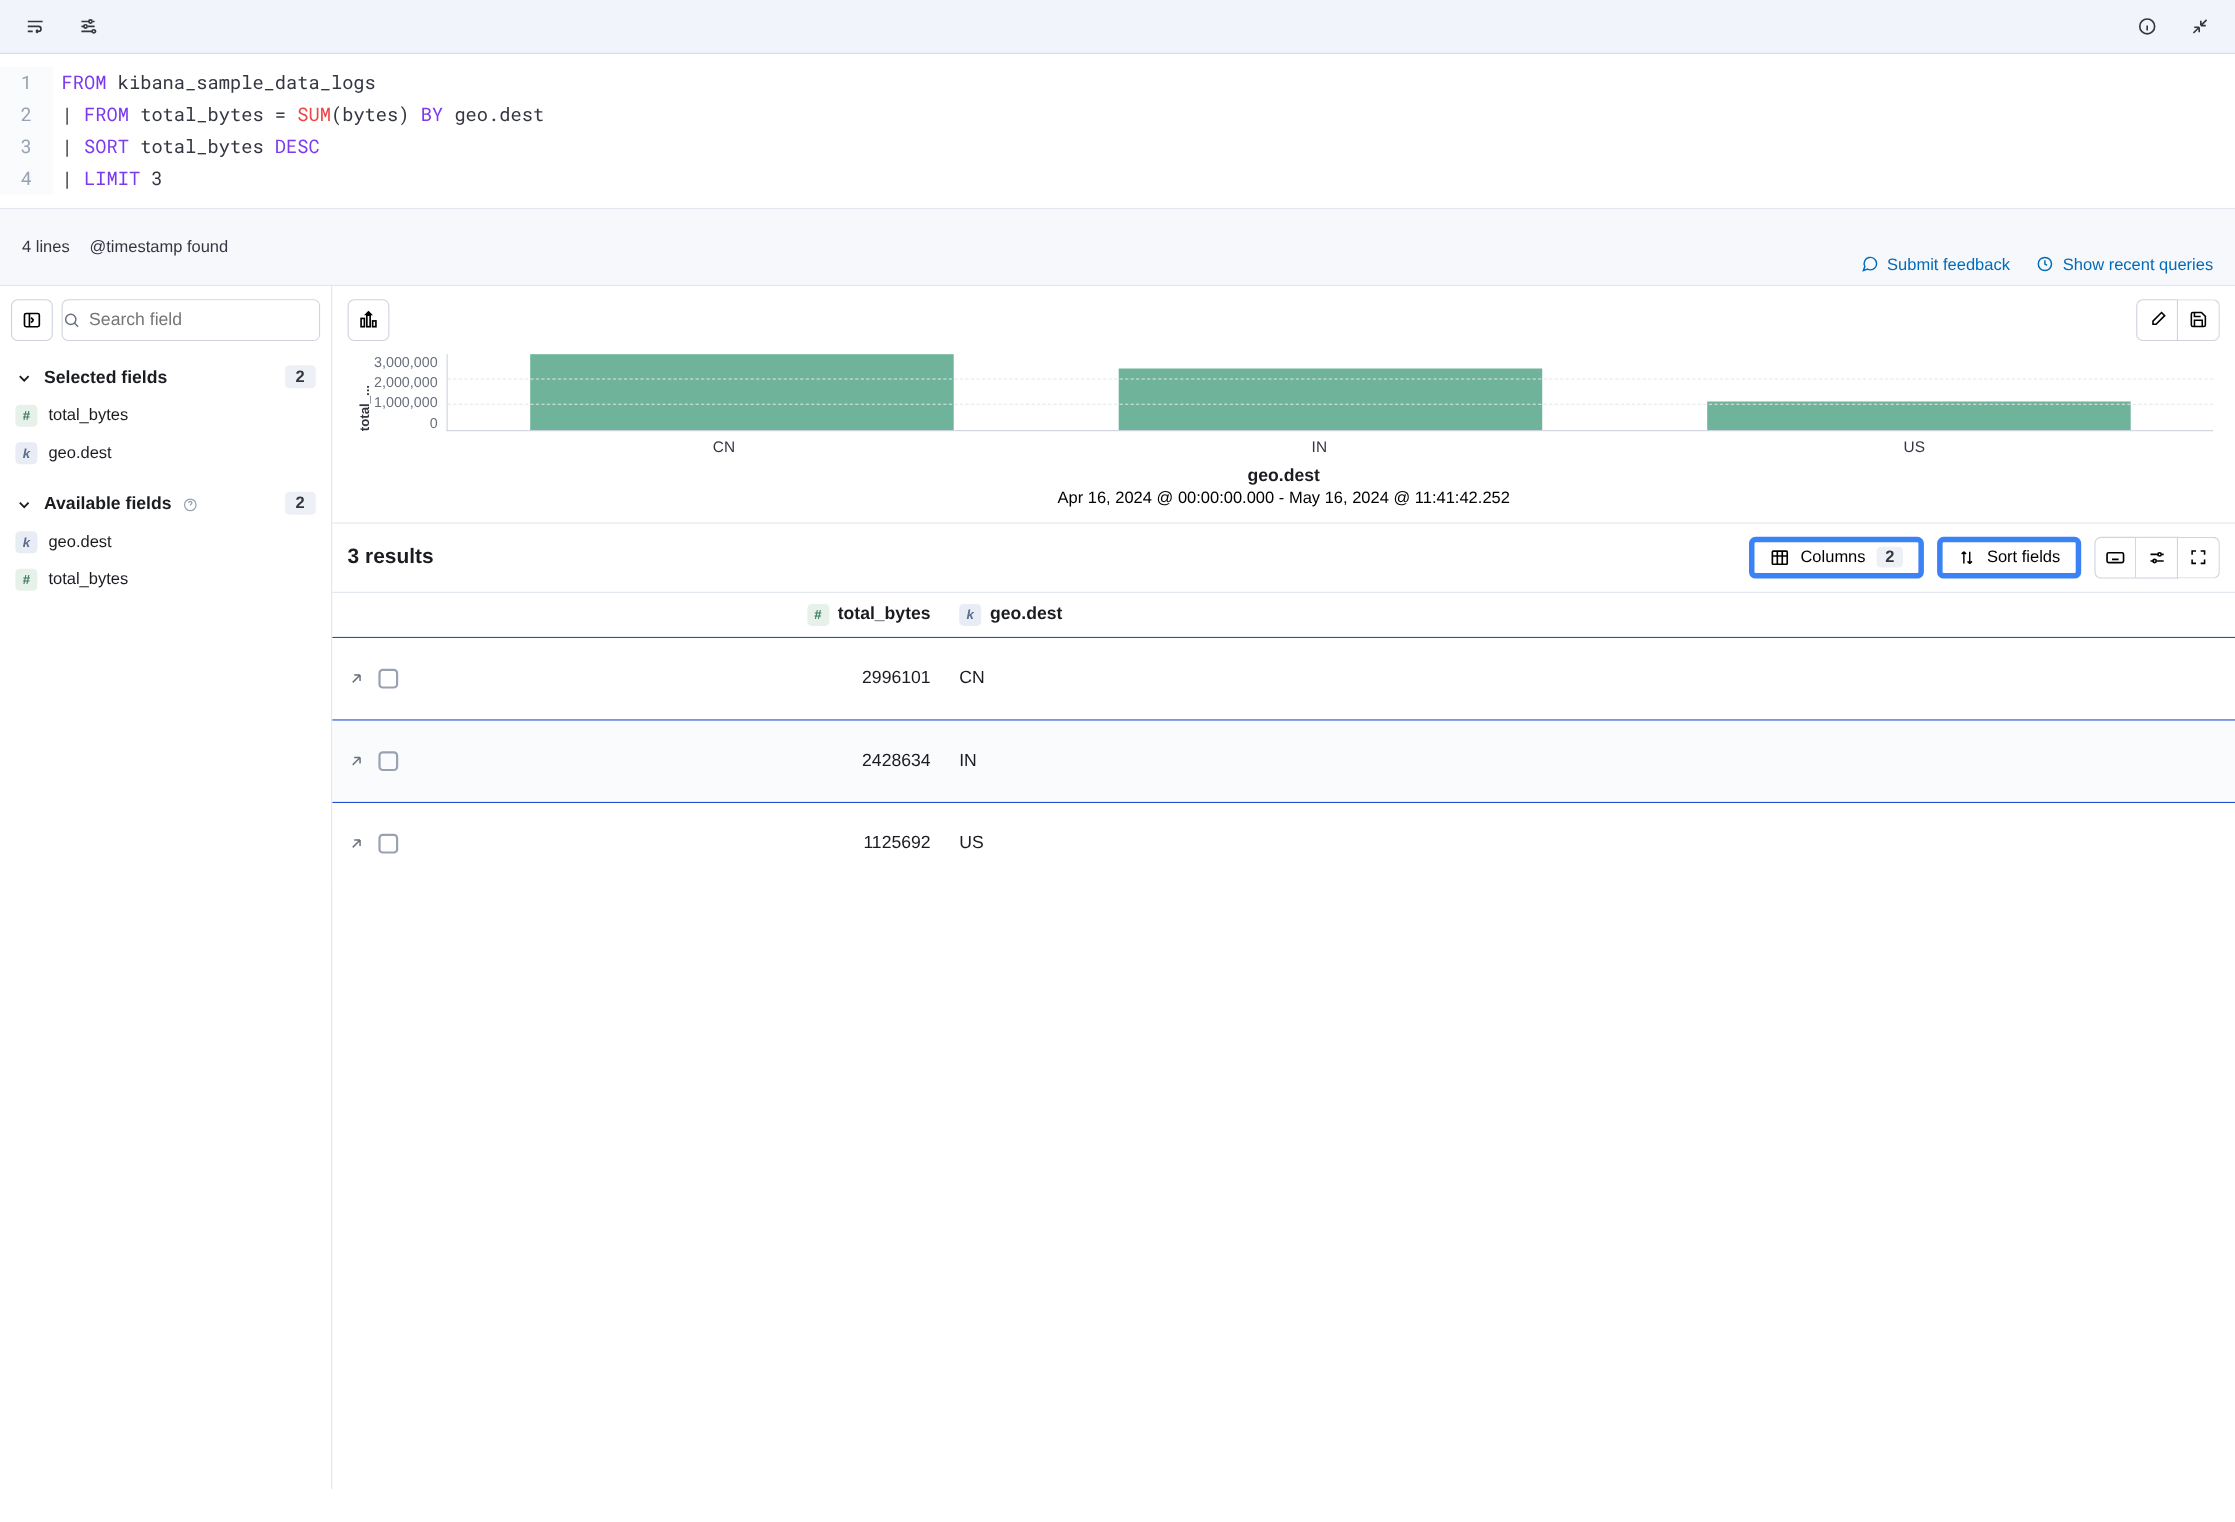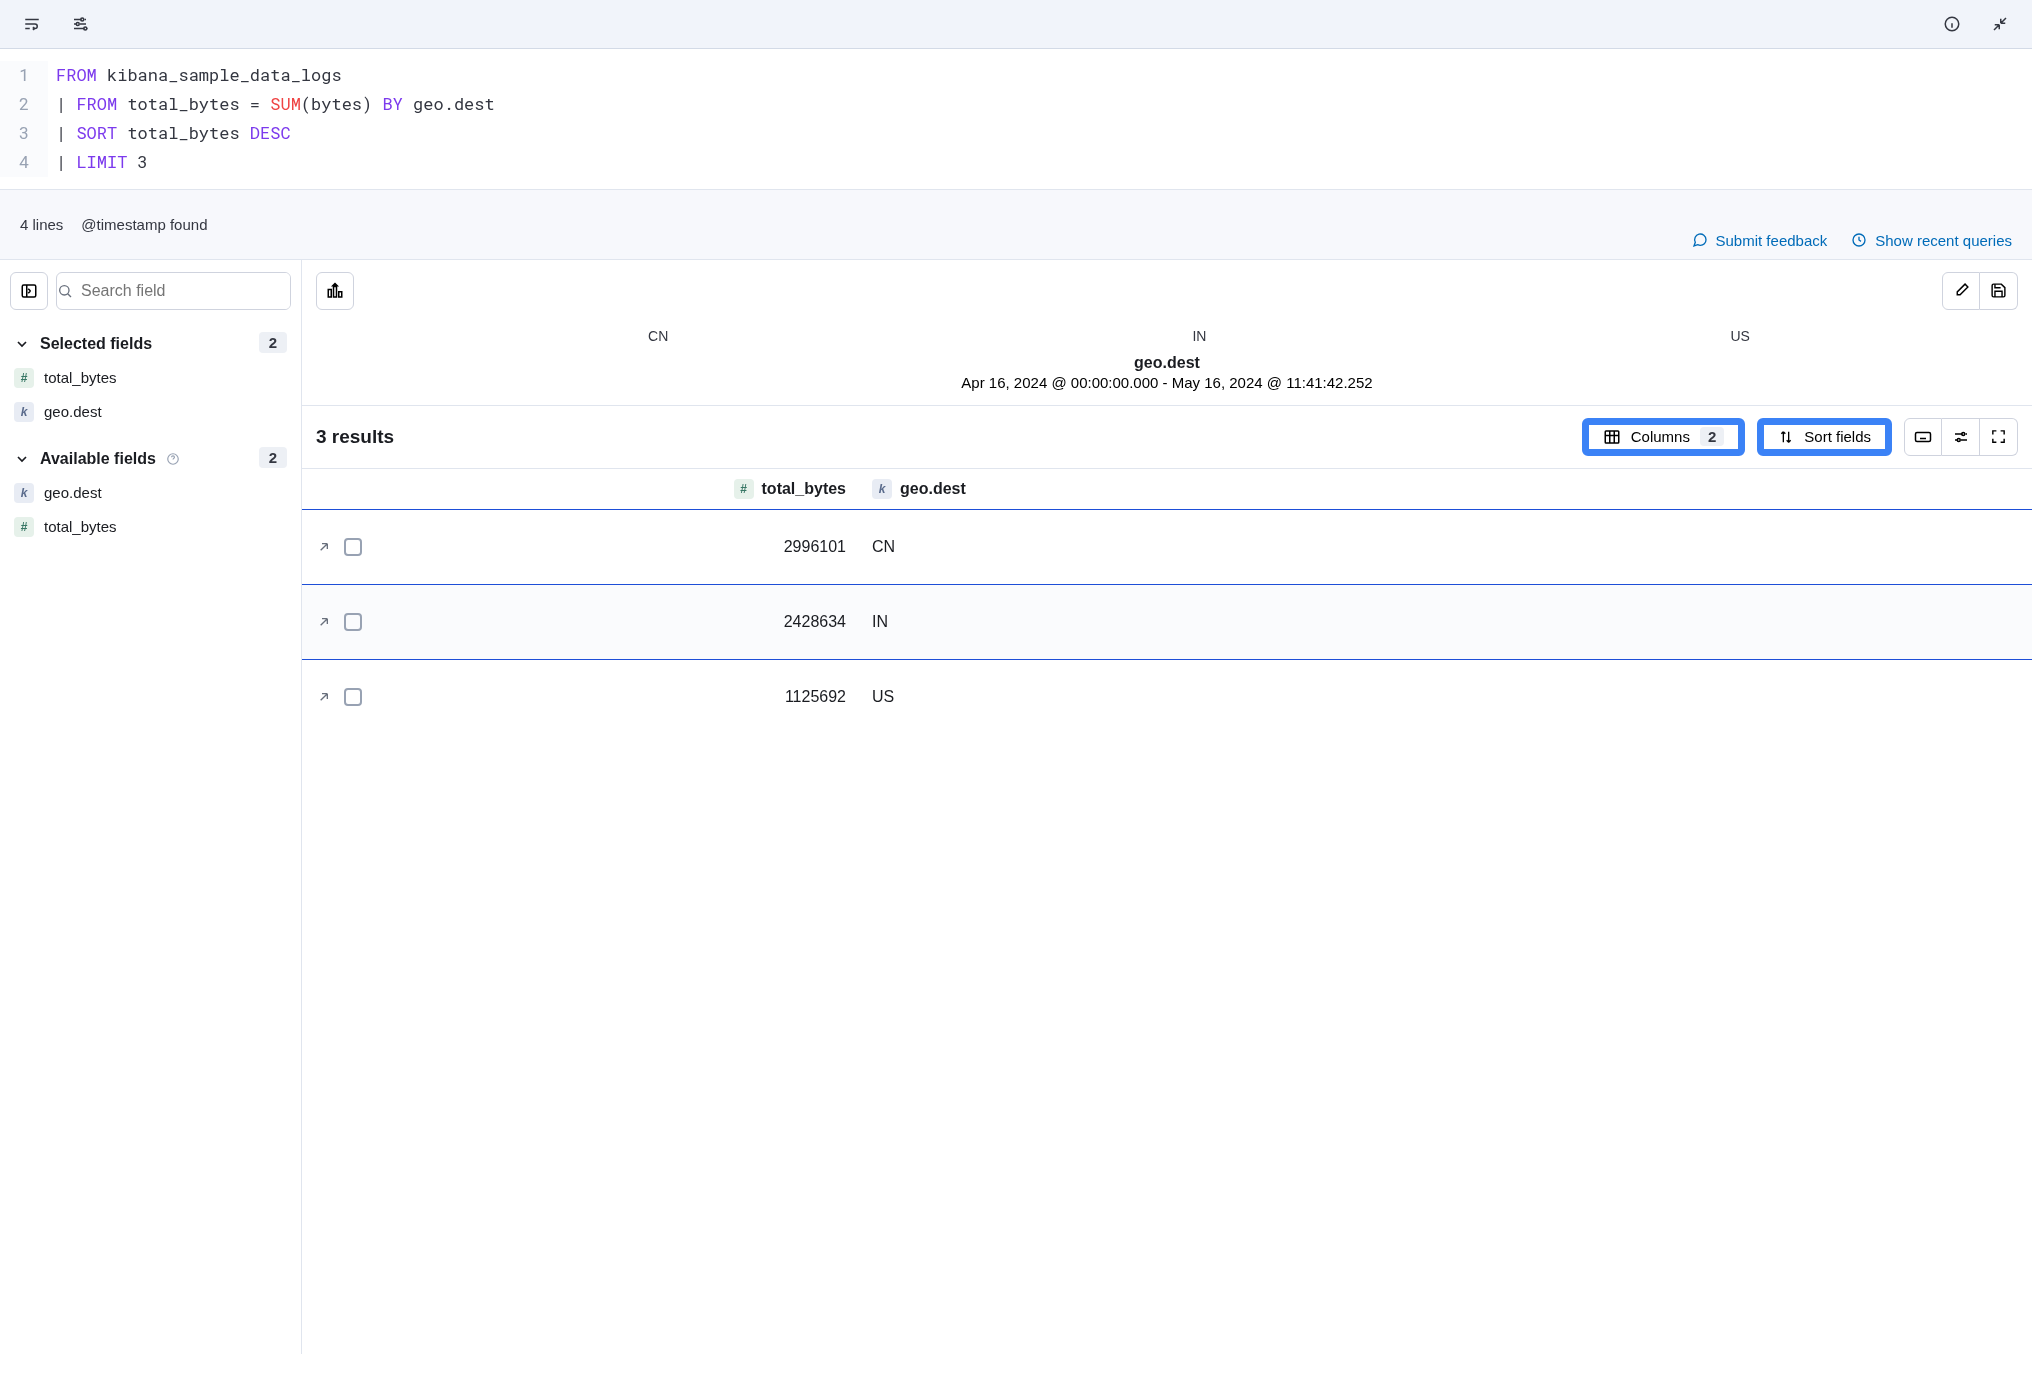--- a/index.html
+++ b/index.html
@@ -57,21 +57,21 @@
 .plot::before, .plot::after { content:""; position:absolute; left:0; right:0; border-top:1px dashed #e0e5ee; }
 .plot::before { top: 33%; } .plot::after { top: 66%; }
 .bar { width: 24%; background: #6fb39b; }
 .x-labels { display: flex; justify-content: space-around; padding-top: 6px; font-size: 14px; color: #343741; margin-left: 64px; }
 .chart-title { text-align: center; font-weight: 700; font-size: 16px; padding: 10px 0 2px; }
 .chart-subtitle { text-align: center; font-size: 15px; color: #000000; padding-bottom: 10px; }
 
 .results-bar { display: flex; align-items: center; justify-content: space-between; padding: 12px 14px; border-top: 1px solid #e0e5ee; }
 .results-title { font-size: 19px; font-weight: 700; }
 .results-actions { display: flex; gap: 12px; align-items: center; }
-.pill-btn { height: 38px; border: 7px solid #3b82f6; border-radius: 6px; background: #fff; display: flex; align-items: center; gap: 10px; padding: 0 14px; font-size: 15px; cursor: pointer; }
+.pill-btn { height: 38px; border: 5px solid #3b82f6; border-radius: 6px; background: #fff; display: flex; align-items: center; gap: 10px; padding: 0 14px; font-size: 15px; cursor: pointer; }
 .pill-btn .badge { padding: 1px 8px; }
 .btn-group { display: flex; }
 .btn-group .square-btn { border-radius: 0; }
 .btn-group .square-btn:first-child { border-radius: 6px 0 0 6px; }
 .btn-group .square-btn:last-child { border-radius: 0 6px 6px 0; }
 .btn-group .square-btn + .square-btn { border-left: none; }
 
 .table { border-top: 1px solid #e0e5ee; }
 .table-header, .table-row { display: flex; align-items: center; }
 .table-header { padding: 10px 14px; gap: 0; }
@@ -252,20 +252,34 @@
         <button class="square-btn">
           <svg width="17" height="17" viewBox="0 0 24 24" fill="none" stroke="currentColor" stroke-width="2">
               <path d="M19 21H5a2 2 0 01-2-2V5a2 2 0 012-2h11l5 5v11a2 2 0 01-2 2z"></path>
               <path d="M17 21v-8H7v8M7 3v5h8"></path>
             </svg>
         </button>
       </div>
     </div>
 
     <div class="chart-area">
+      <div class="chart-inner">
+        <div class="y-axis-label">total_...</div>
+        <div class="y-axis" id="y-axis">
+            <div>3,000,000</div>
+            <div>2,000,000</div>
+            <div>1,000,000</div>
+            <div>0</div>
+          </div>
+        <div class="plot" id="plot">
+            <div class="bar" style="height: 99.87%;"></div>
+            <div class="bar" style="height: 80.9545%;"></div>
+            <div class="bar" style="height: 37.5231%;"></div>
+          </div>
+      </div>
       <div class="x-labels" id="x-labels">
           <div>CN</div>
           <div>IN</div>
           <div>US</div>
         </div>
       <div class="chart-title">geo.dest</div>
       <div class="chart-subtitle">Apr 16, 2024 @ 00:00:00.000 - May 16, 2024 @ 11:41:42.252</div>
     </div>
 
     <div class="results-bar">

